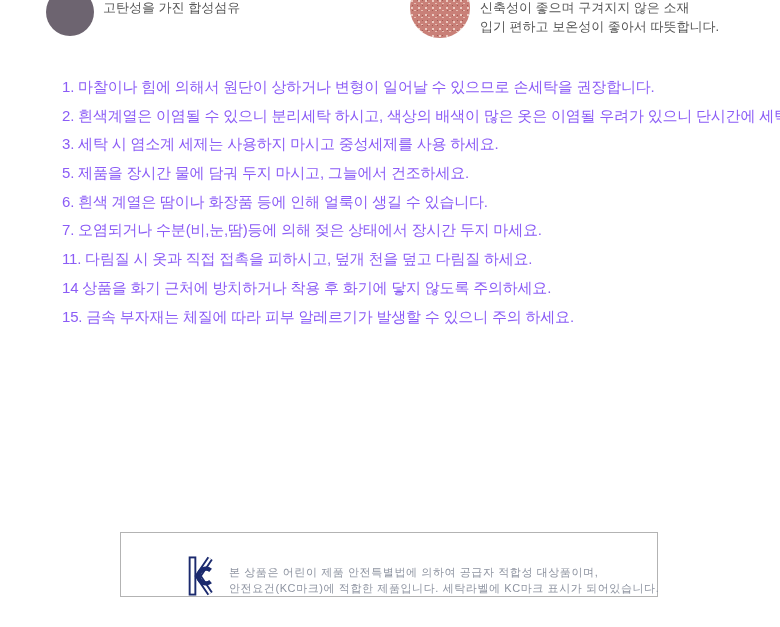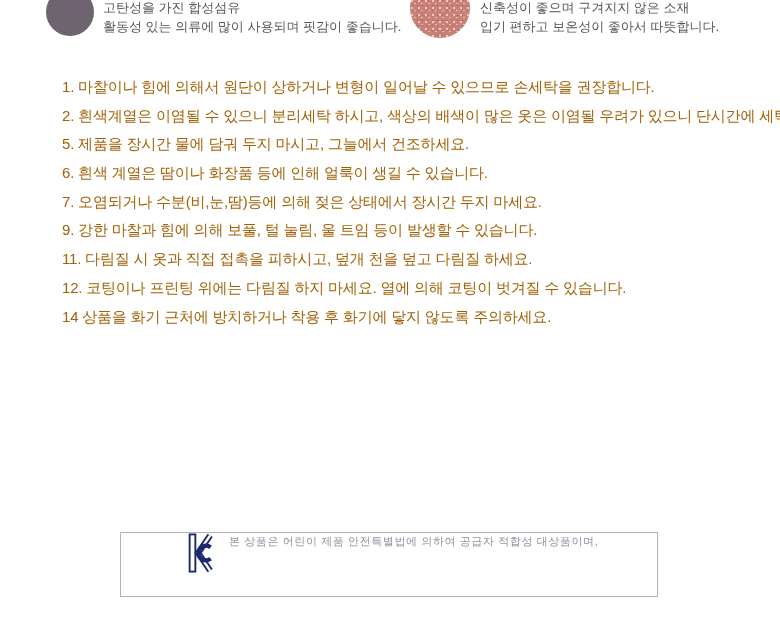--- a/index.html
+++ b/index.html
@@ -26,71 +26,71 @@
     font-size:13px;line-height:19px;color:#555555;
     white-space:nowrap;
   }
   .caption-left{left:103px;}
   .caption-right{left:480px;}
 
   
   .care-list{
     position:absolute;left:62px;top:73px;right:10px;
     margin:0;padding:0;list-style:none;
-    font-size:15px;color:#a16207;letter-spacing:-0.2px;
+    font-size:15px;color:#8b5cf6;letter-spacing:-0.2px;
   }
   .care-list li{
     line-height:28.7px;height:28.7px;white-space:nowrap;
   }
 
   
   .kc-box{
     position:absolute;left:120px;top:532px;width:538px;height:65px;
     border:1px solid #b3b3b3;box-sizing:border-box;
-    display:flex;align-items:flex-start;
+    display:flex;align-items:flex-end;
   }
   .kc-logo{
     margin-left:67px;width:29px;height:40px;flex:0 0 auto;
   }
   .kc-text{
     margin-left:12px;
     font-size:11px;line-height:16px;color:#8d93a0;
     letter-spacing:0.6px;white-space:nowrap;
   }
 </style>
 </head>
 <body>
 
 <div class="swatch swatch-left" style="background:#6d6470"></div>
 <div class="swatch-caption caption-left">
   <div>고탄성을 가진 합성섬유</div>
-  <div>활동성 있는 의류에 많이 사용되며 핏감이 좋습니다.</div>
 </div>
 
 <div class="swatch swatch-right" style="background-color:#c98078"></div>
 <div class="swatch-caption caption-right">
   <div>신축성이 좋으며 구겨지지 않은 소재</div>
   <div>입기 편하고 보온성이 좋아서 따뜻합니다.</div>
 </div>
 
 <ul class="care-list">
   <li>1. 마찰이나 힘에 의해서 원단이 상하거나 변형이 일어날 수 있으므로 손세탁을 권장합니다.</li>
   <li>2. 흰색계열은 이염될 수 있으니 분리세탁 하시고, 색상의 배색이 많은 옷은 이염될 우려가 있으니 단시간에 세탁 하세요.</li>
+  <li>3. 세탁 시 염소계 세제는 사용하지 마시고 중성세제를 사용 하세요.</li>
   <li>5. 제품을 장시간 물에 담궈 두지 마시고, 그늘에서 건조하세요.</li>
   <li>6. 흰색 계열은 땀이나 화장품 등에 인해 얼룩이 생길 수 있습니다.</li>
   <li>7. 오염되거나 수분(비,눈,땀)등에 의해 젖은 상태에서 장시간 두지 마세요.</li>
-  <li>9. 강한 마찰과 힘에 의해 보풀, 털 눌림, 울 트임 등이 발생할 수 있습니다.</li>
   <li>11. 다림질 시 옷과 직접 접촉을 피하시고, 덮개 천을 덮고 다림질 하세요.</li>
-  <li>12. 코팅이나 프린팅 위에는 다림질 하지 마세요. 열에 의해 코팅이 벗겨질 수 있습니다.</li>
   <li>14 상품을 화기 근처에 방치하거나 착용 후 화기에 닿지 않도록 주의하세요.</li>
+  <li>15. 금속 부자재는 체질에 따라 피부 알레르기가 발생할 수 있으니 주의 하세요.</li>
 </ul>
 
 <div class="kc-box">
   <svg class="kc-logo" viewBox="0 0 60 84" xmlns="http://www.w3.org/2000/svg">
     <rect x="3" y="3" width="12" height="78" fill="#ffffff" stroke="#1b2a6e" stroke-width="4"></rect>
     <path d="M46,5 L21,42 L46,79" fill="none" stroke="#1b2a6e" stroke-width="13"></path>
     <path d="M46,5 L21,42 L46,79" fill="none" stroke="#ffffff" stroke-width="5"></path>
     <path d="M47,30 A15.5,15.5 0 1 0 47,54" fill="none" stroke="#1b2a6e" stroke-width="9"></path>
   </svg>
   <div class="kc-text">
     <div>본 상품은 어린이 제품 안전특별법에 의하여 공급자 적합성 대상품이며,</div>
+    <div>안전요건(KC마크)에 적합한 제품입니다. 세탁라벨에 KC마크 표시가 되어있습니다.</div>
   </div>
 </div>
 
 </body></html>

